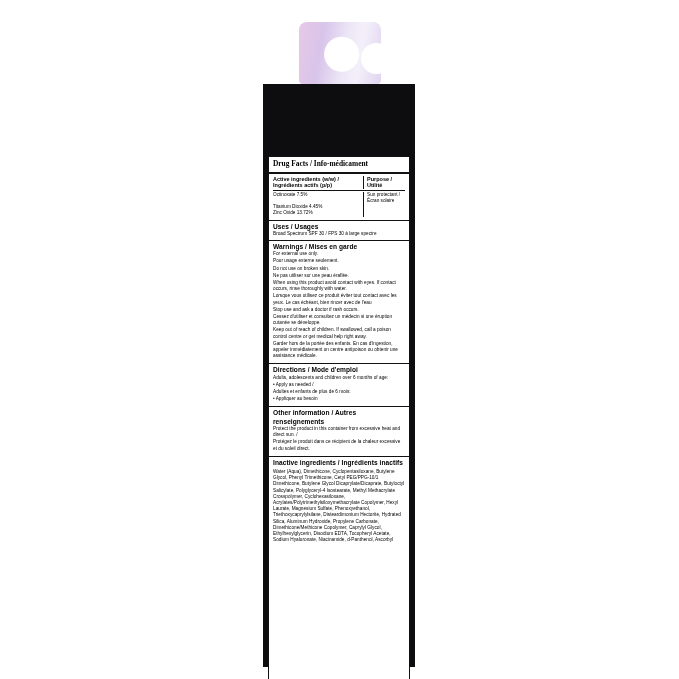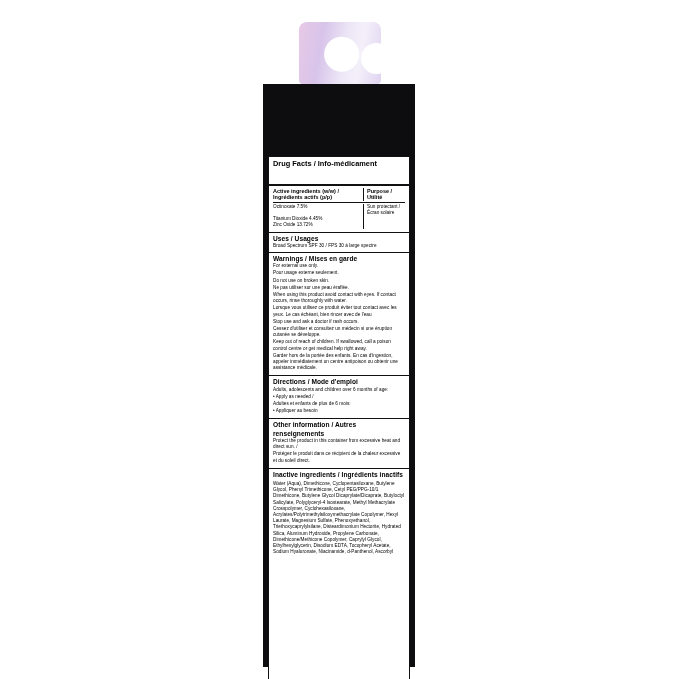--- a/index.html
+++ b/index.html
@@ -81,22 +81,23 @@
   .title {
     font-size: 6.6px;
     font-weight: bold;
     line-height: 1.25;
     letter-spacing: 0.05px;
   }
   .big-title {
     font-size: 7.4px;
     font-weight: bold;
     line-height: 1.2;
-    padding: 3px 4px 15px 4px;
+    padding: 3px 4px 3px 4px;
     border-bottom: 2px solid #111;
+    font-family: Liberation Serif, serif;
   }
   .txt {
     font-size: 4.7px;
     line-height: 1.32;
     letter-spacing: 0.02px;
   }
   .row {
     display: flex;
     font-size: 5.5px;
     font-weight: bold;

